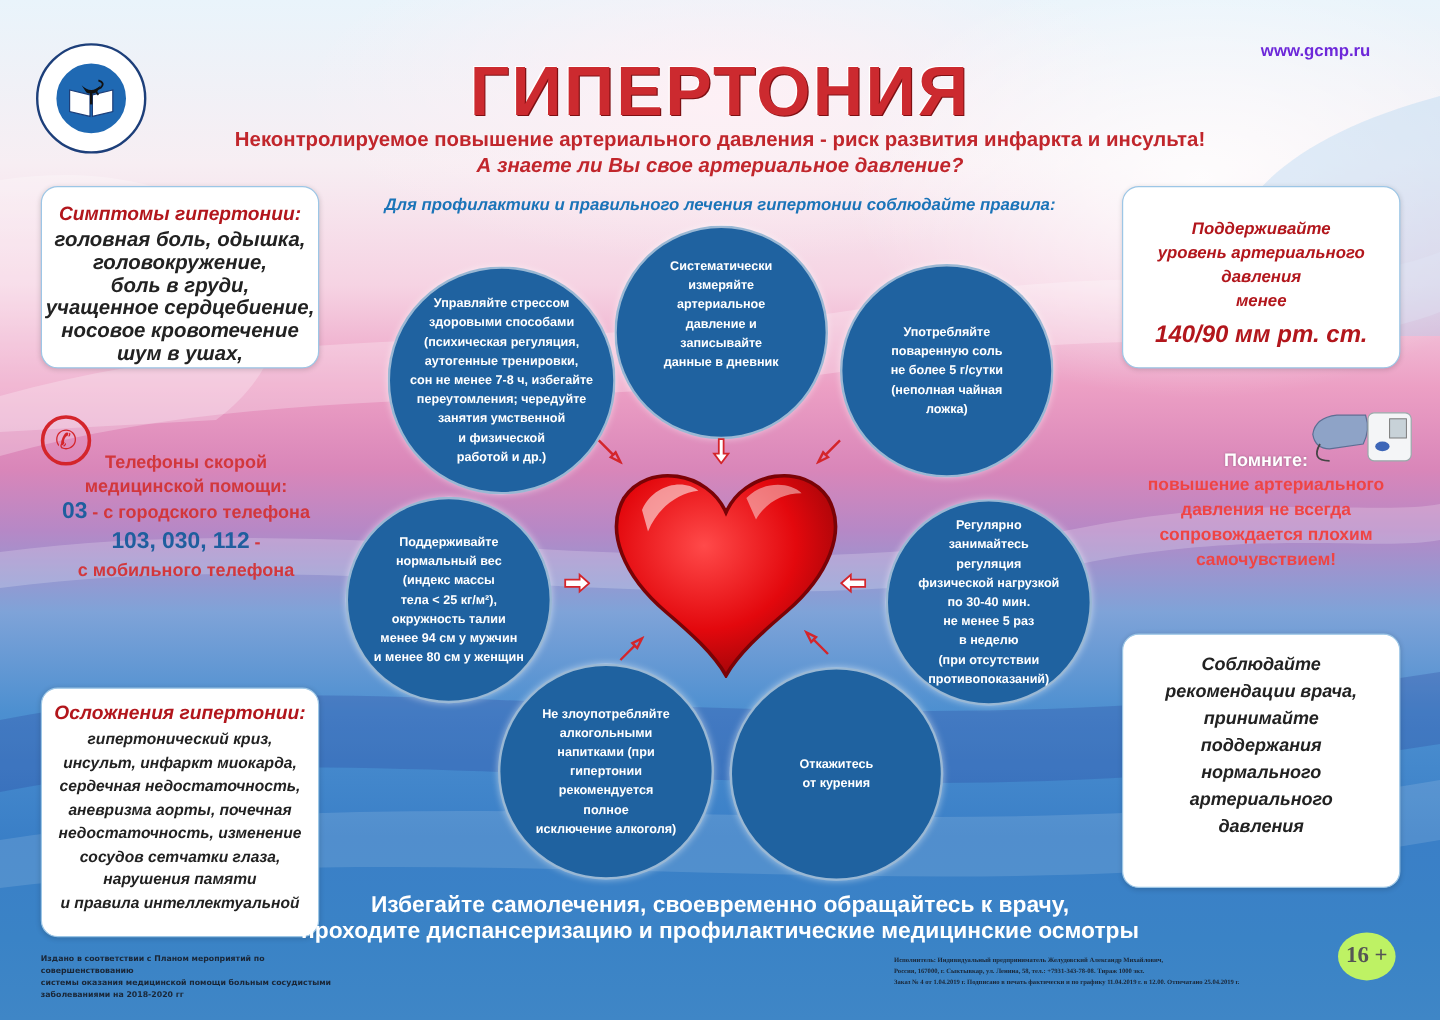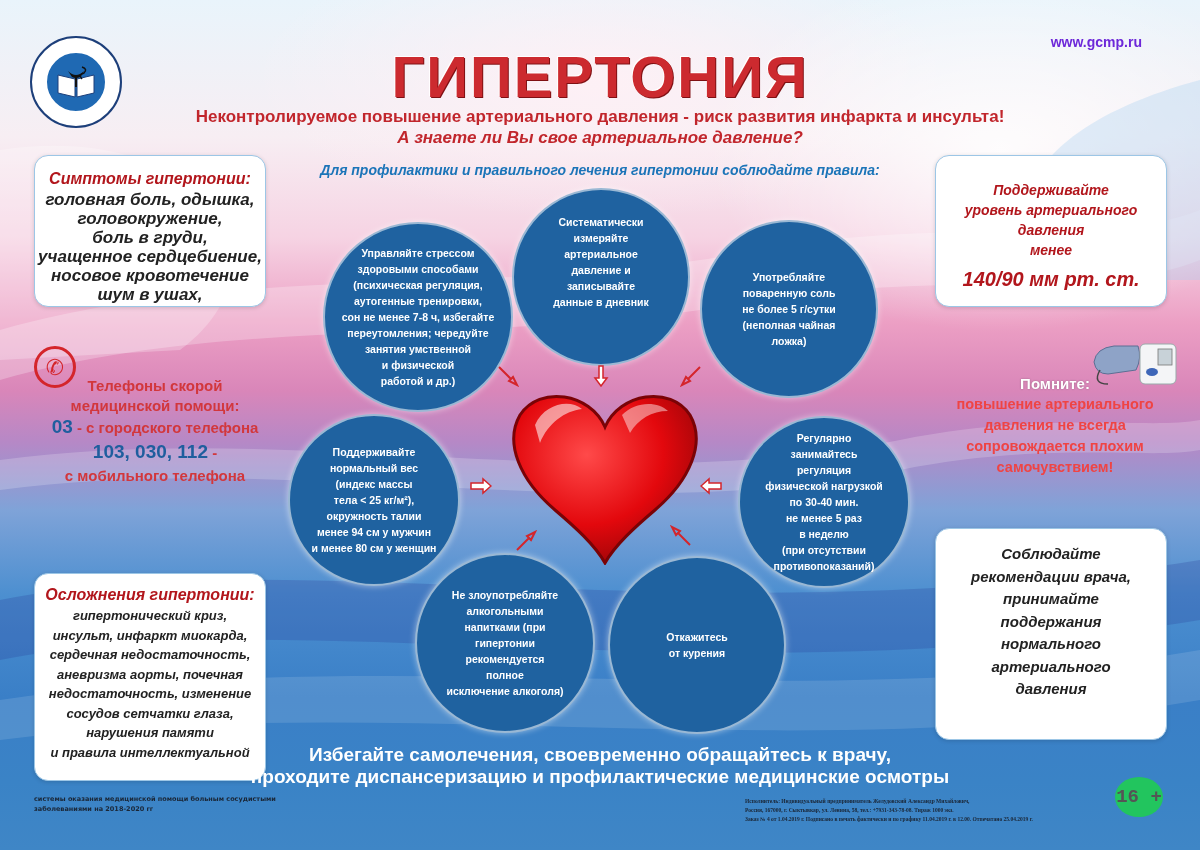--- a/index.html
+++ b/index.html
@@ -84,22 +84,22 @@
   .arrow { position: absolute; width: 22px; height: 22px; }
 
   
   .bottom1, .bottom2 { left: 0; width: 1200px; text-align: center; color: #fff; font-family: "Liberation Sans", sans-serif;
     font-weight: bold; font-size: 19px; }
   .bottom1 { top: 744px; }
   .bottom2 { top: 766px; }
 
   .footer-left { left: 34px; top: 794px; width: 260px; font-size: 6.5px; line-height: 10px; color: #1a2636; font-weight: bold; }
   .footer-right { left: 745px; top: 797px; width: 360px; font-size: 5.5px; line-height: 9px; color: #1a2636; font-family: "Liberation Serif", serif; font-weight: bold; }
-  .age { left: 1115px; top: 777px; width: 48px; height: 40px; border-radius: 50%; background: #22c55e;
-    display: flex; align-items: center; justify-content: center; font-family: Liberation Mono, monospace; font-weight: bold;
+  .age { left: 1115px; top: 777px; width: 48px; height: 40px; border-radius: 50%; background: #bef264;
+    display: flex; align-items: center; justify-content: center; font-family: Liberation Serif, serif; font-weight: bold;
     font-size: 19px; color: #555; }
 </style>
 </head>
 <body>
 
 <svg class="layer" viewBox="0 0 1200 850">
   <path d="M0,330 C250,260 500,300 760,250 C950,215 1100,250 1200,210 L1200,260 C1100,300 950,270 760,300 C500,350 250,310 0,380 Z" fill="rgba(255,255,255,0.25)"></path>
   <path d="M0,460 C300,420 600,500 900,440 C1050,410 1150,430 1200,420 L1200,450 C1150,460 1050,440 900,470 C600,530 300,450 0,490 Z" fill="rgba(255,255,255,0.2)"></path>
   <path d="M0,600 C300,540 700,640 1200,560 L1200,620 C700,700 300,600 0,660 Z" fill="rgba(40,60,150,0.25)"></path>
   <path d="M0,700 C400,640 800,720 1200,650 L1200,700 C800,770 400,690 0,740 Z" fill="rgba(255,255,255,0.12)"></path>
@@ -284,20 +284,21 @@
     <path d="M2,20 L14,8 L12,6 L20,2 L16,10 L14,8" fill="none" stroke="#d4252b" stroke-width="2"></path>
   </svg>
 <svg class="arrow" style="left:670px;top:525px;" viewBox="0 0 22 22">
     <path d="M20,20 L8,8 L10,6 L2,2 L6,10 L8,8" fill="none" stroke="#d4252b" stroke-width="2"></path>
   </svg>
 
 <div class="abs bottom1">Избегайте самолечения, своевременно обращайтесь к врачу,</div>
 <div class="abs bottom2">проходите диспансеризацию и профилактические медицинские осмотры</div>
 
 <div class="abs footer-left">
+  <div>Издано в соответствии с Планом мероприятий по совершенствованию</div>
   <div>системы оказания медицинской помощи больным сосудистыми</div>
   <div>заболеваниями на 2018-2020 гг</div>
 </div>
 <div class="abs footer-right">
   <div>Исполнитель: Индивидуальный предприниматель Желудовский Александр Михайлович,</div>
   <div>Россия, 167000, г. Сыктывкар, ул. Ленина, 58, тел.: +7931-343-78-08. Тираж 1000 экз.</div>
   <div>Заказ № 4 от 1.04.2019 г. Подписано в печать фактически и по графику 11.04.2019 г. в 12.00. Отпечатано 25.04.2019 г.</div>
 </div>
 <div class="abs age">16 +</div>
 

